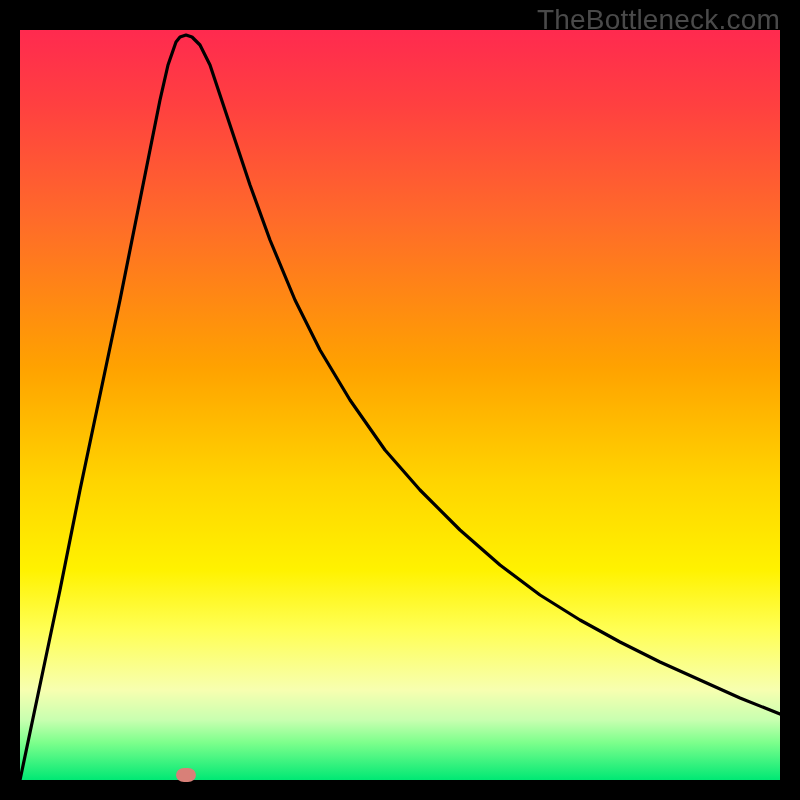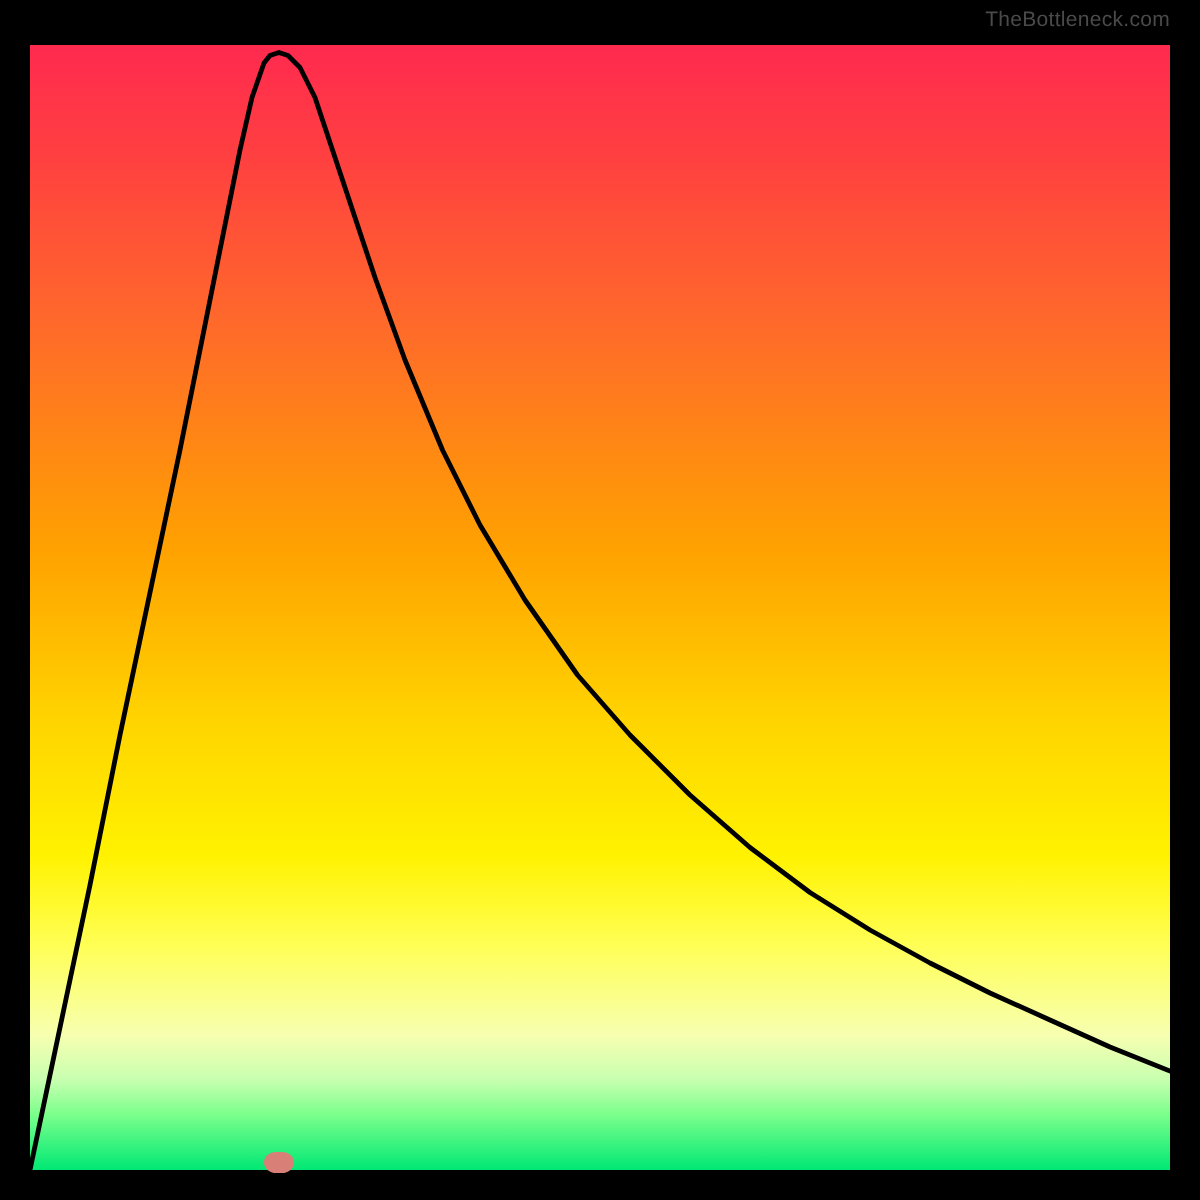--- a/index.html
+++ b/index.html
@@ -15,21 +15,21 @@
     position: relative;
     width: 800px;
     height: 800px;
     background: #000;
   }
   .watermark {
     position: absolute;
     top: 4px;
     right: 20px;
     color: #4a4a4a;
-    font-size: 14px;
+    font-size: 28px;
     font-weight: 500;
     letter-spacing: 0.2px;
   }
   .plot {
     position: absolute;
     left: 20px;
     top: 30px;
     width: 760px;
     height: 750px;
     background: linear-gradient(

